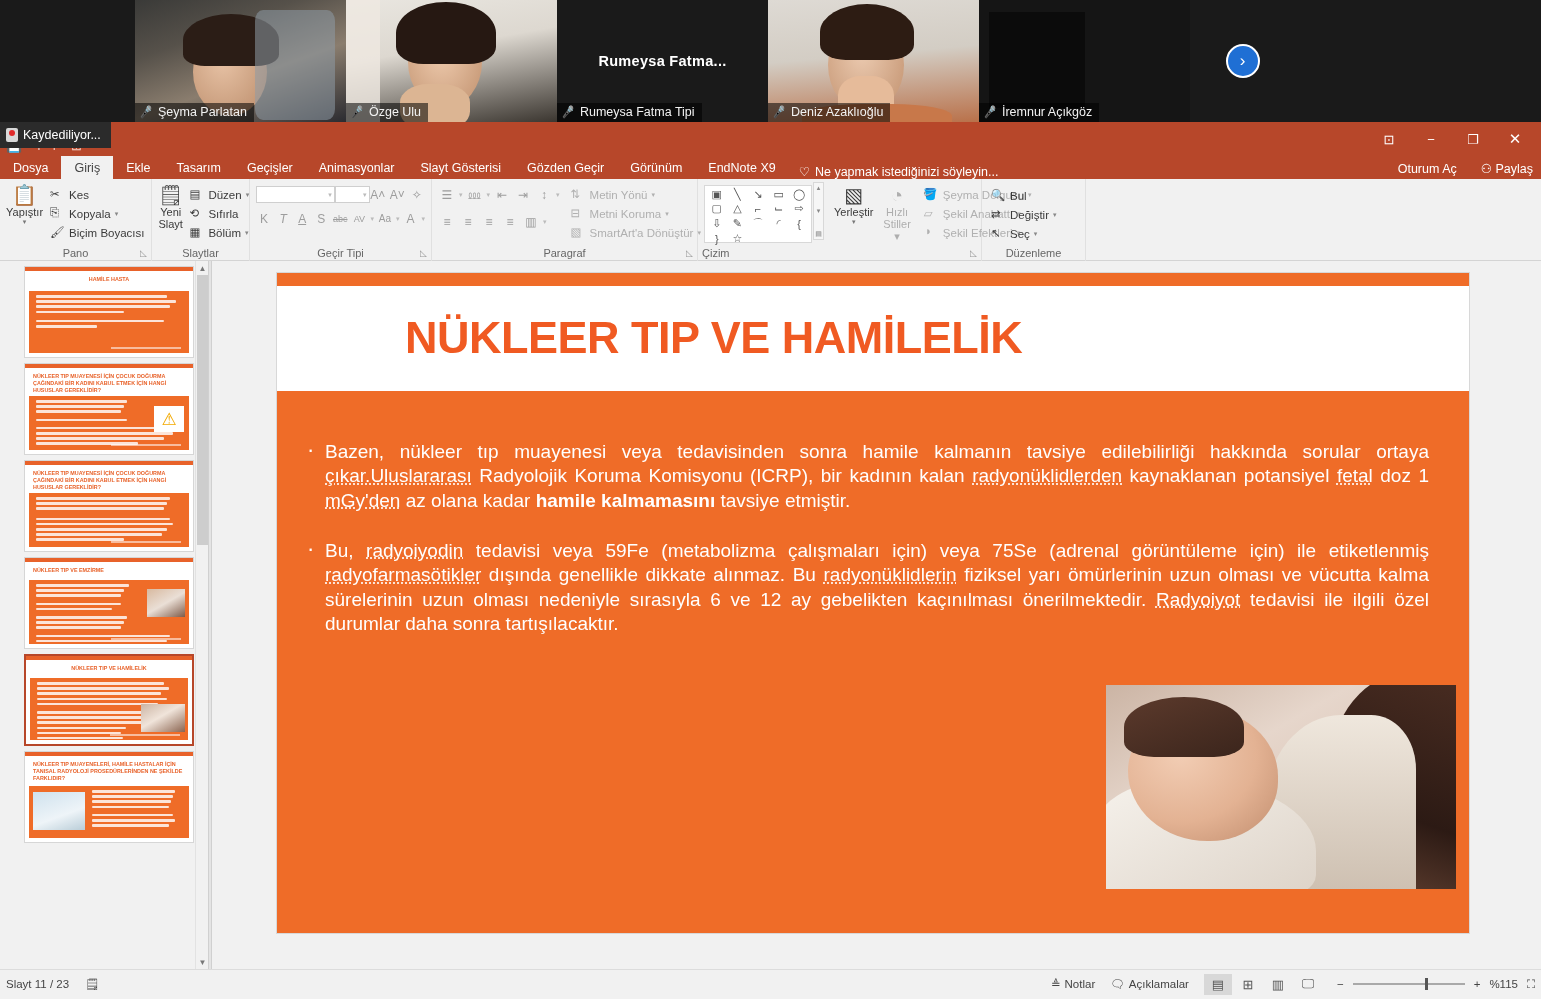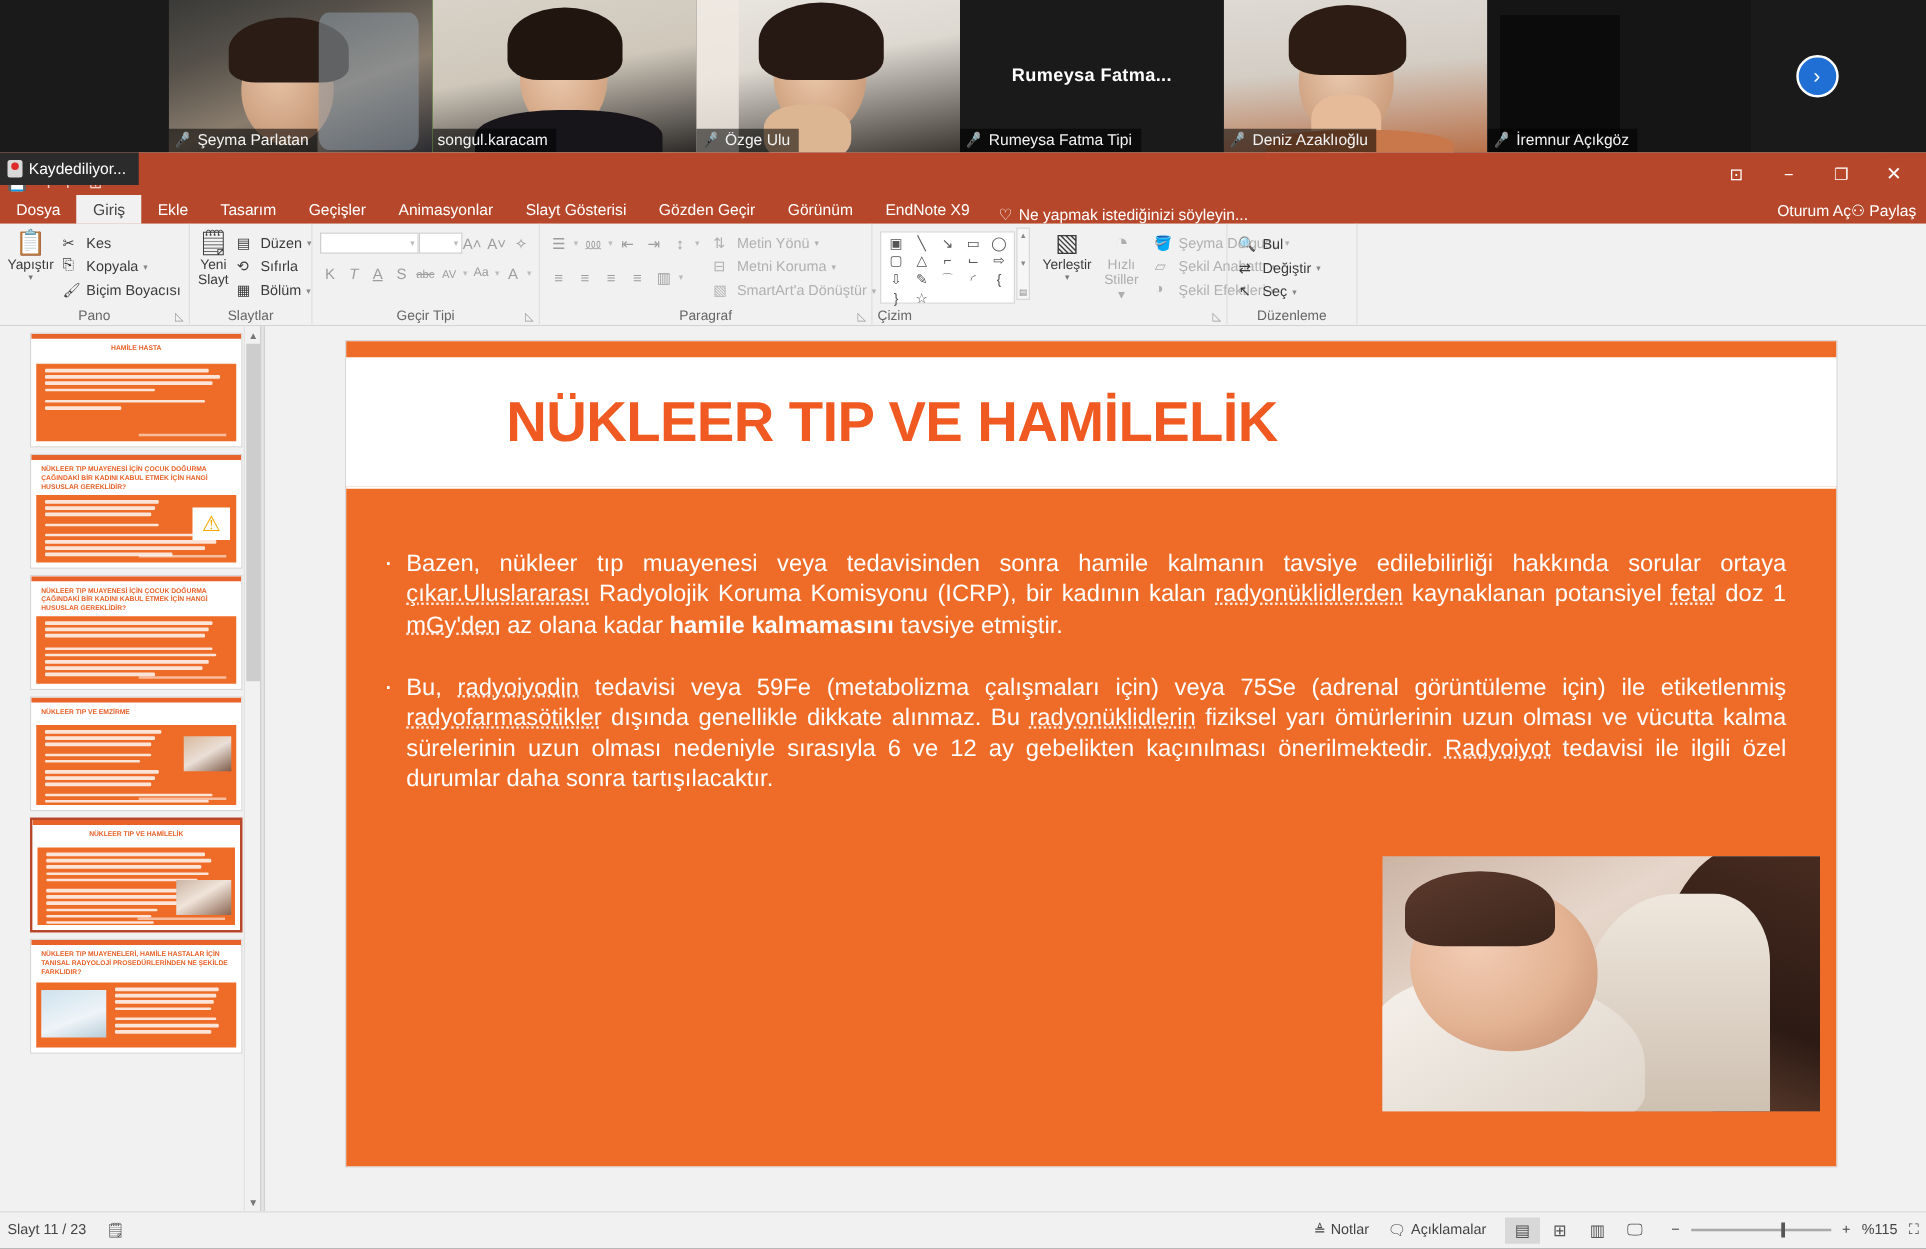--- a/index.html
+++ b/index.html
@@ -46,21 +46,21 @@
              font-size:12.5px; display:flex; align-items:center; gap:5px; padding:0 10px 0 6px; z-index:6; }
   .saveicon { width:12px; height:14px; background:#d9d9d9; border-radius:2px; position:relative; }
   .saveicon:after { content:""; position:absolute; left:3px; top:2px; width:6px; height:6px;
                     background:#e02a2a; border-radius:50%; }
 
   .tabrow { position:relative; height:23px; background:#b7472a; display:flex; align-items:flex-end;
             padding-left:0; }
   .tab { height:23px; padding:0 13px; color:#fff; font-size:12.5px; display:flex; align-items:center; }
   .tab.active { background:#f1f1f1; color:#444; }
   .tellme { color:#fff; font-size:12.5px; display:flex; align-items:center; gap:5px; margin-left:10px; }
-  .tabright { position:absolute; right:8px; bottom:3px; display:flex; align-items:center; gap:0;
+  .tabright { position:absolute; right:8px; bottom:3px; display:flex; align-items:center; gap:24px;
               color:#fff; font-size:12.5px; }
 
   .ribbon { position:relative; height:82px; background:#f1f1f1; border-bottom:1px solid #d4d4d4;
             display:flex; }
   .rgroup { position:relative; height:82px; padding:3px 6px 0 6px; border-right:1px solid #e0e0e0; }
   .rglabel { position:absolute; bottom:2px; left:0; right:0; text-align:center; color:#666; font-size:11px; }
   .rgexp { position:absolute; bottom:3px; right:4px; color:#999; font-size:9px; }
   .ritem { display:flex; align-items:center; gap:4px; color:#3b3b3b; font-size:11.5px;
            height:19px; padding:0 3px; white-space:nowrap; }
   .ritem.dim { color:#b0b0b0; }
@@ -163,30 +163,20 @@
       <div class="blob" style="left:58px;top:28px;width:74px;height:88px;background:radial-gradient(ellipse at 40% 35%,#e8c3a6,#b98a68);"></div>
       <div class="blob" style="left:48px;top:14px;width:96px;height:52px;border-radius:55% 55% 25% 25%;background:#2b1d16;"></div>
       <div class="blob" style="left:120px;top:10px;width:80px;height:110px;border-radius:10%;background:#8e9aa5;opacity:.55;"></div>
     </div>
     <div class="vname">
       <span class="mic">🎤</span>
       <span>Şeyma Parlatan</span>
     </div>
   </div>
 
-  <div class="vtile active">
-    <div class="face f2">
-      <div class="blob" style="left:70px;top:20px;width:70px;height:86px;background:radial-gradient(ellipse at 45% 35%,#efcdb2,#c79672);"></div>
-      <div class="blob" style="left:60px;top:6px;width:92px;height:58px;border-radius:55% 55% 30% 30%;background:#20150f;"></div>
-      <div class="blob" style="left:34px;top:88px;width:150px;height:46px;border-radius:45% 45% 0 0;background:#17151a;"></div>
-    </div>
-    <div class="vname">
-      <span>songul.karacam</span>
-    </div>
-  </div>
 
   <div class="vtile">
     <div class="face f3">
       <div class="blob" style="left:62px;top:16px;width:74px;height:92px;background:radial-gradient(ellipse at 45% 35%,#f0cdb0,#bf8f6c);"></div>
       <div class="blob" style="left:50px;top:2px;width:100px;height:62px;border-radius:55% 55% 30% 30%;background:#261812;"></div>
       <div class="blob" style="left:54px;top:84px;width:70px;height:46px;border-radius:40%;background:#dcb593;"></div>
       <div class="blob" style="left:0px;top:0px;width:34px;height:122px;background:#efe9e1;opacity:.8;border-radius:0;"></div>
     </div>
     <div class="vname">
       <span class="mic">🎤</span>

